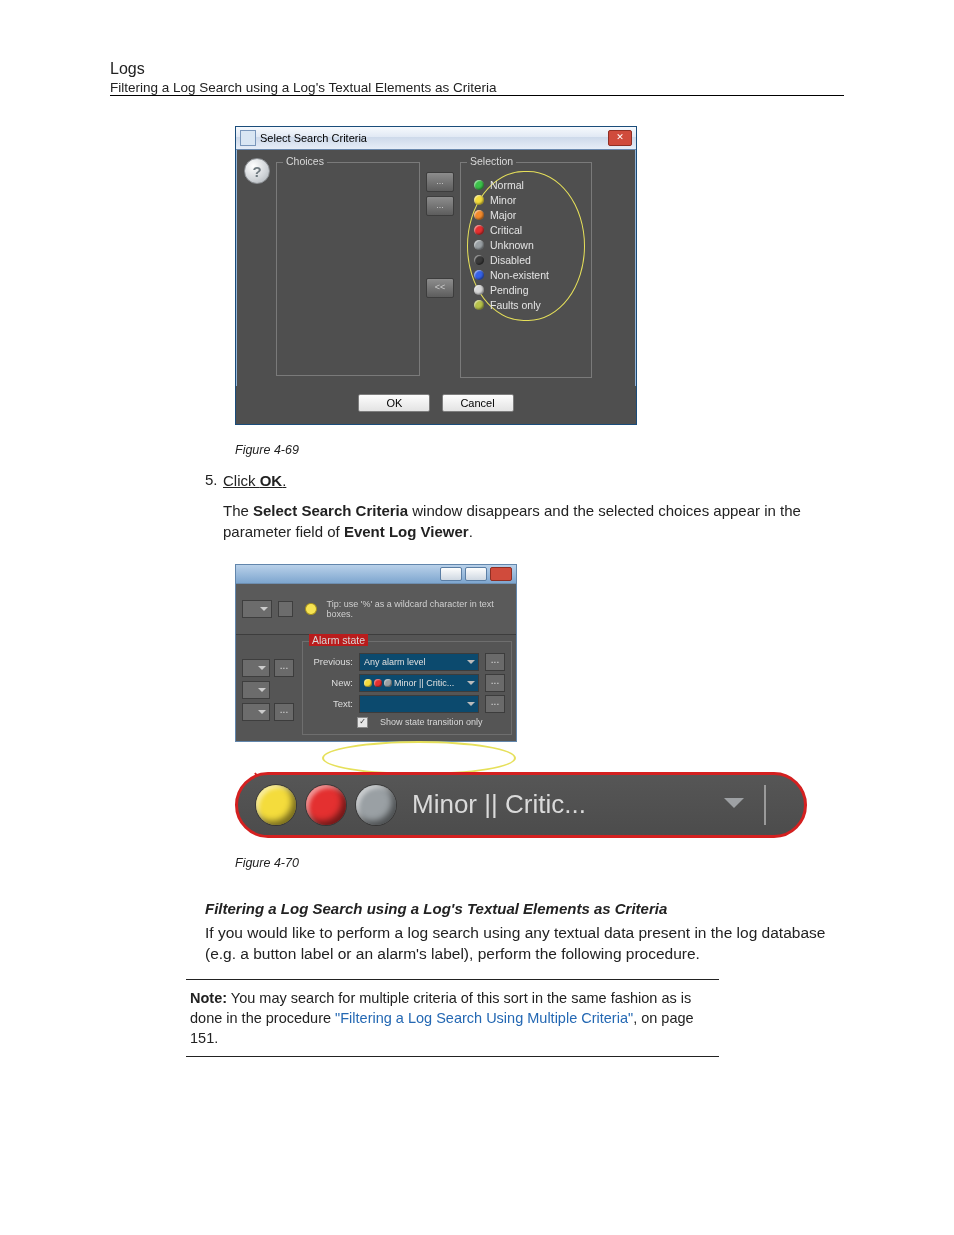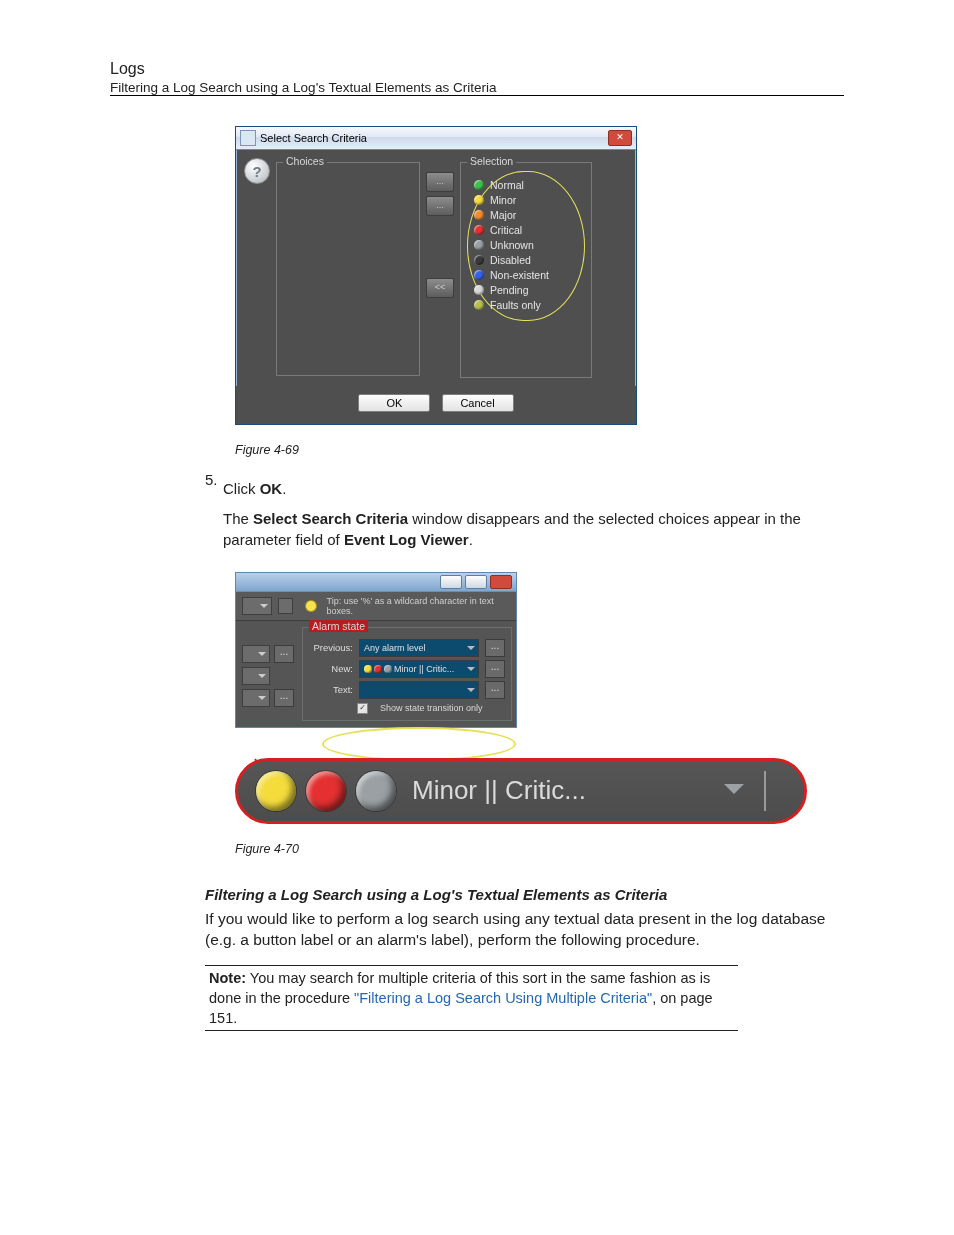--- a/index.html
+++ b/index.html
@@ -155,21 +155,21 @@
     color: #000;
     text-align: center;
   }
 
   
   .steps { margin-left: 95px; }
   .step-row { display: flex; }
   .step-num { width: 18px; flex-shrink: 0; font-size: 15px; }
   .step-body { flex: 1; font-size: 15px; line-height: 1.35; }
   .step-body p { margin: 0 0 10px 0; }
-  .step-body p:first-child { margin-top: 8px; }
+  .step-body p:first-child { margin-top: 0; text-decoration: underline; }
   .step-body b { font-weight: 700; }
   .sub-indent { margin-left: 18px; }
 
   
   .elv-wrap { margin-left: 125px; width: 525px; }
   .elv-outer { position: relative; }
   .elv-top { border: 1px solid #6286ac; }
   .elv-title {
     height: 18px;
     background: linear-gradient(#b9d1ea,#7ea6cf);
@@ -184,21 +184,21 @@
   .elv-winbtn.close { background: #d04b3c; border-color: #8f2f24; }
   .elv-dark {
     background: #555;
     color: #d8d8d8;
     font-family: Tahoma, Arial, sans-serif;
     font-size: 10px;
   }
   .elv-toolbar {
     border-top: 1px solid #6e8eb0;
     border-bottom: 1px solid #3d3d3d;
-    padding: 4px 6px;
+    padding: 15px 6px;
     display: flex; gap: 6px; align-items: center;
     background: #5a5a5a;
   }
   .elv-dd {
     height: 16px; width: 30px; background: #6c6c6c; border: 1px solid #3e3e3e;
     position: relative;
   }
   .elv-dd::after {
     content: ""; position: absolute; right: 3px; top: 6px;
     border: 4px solid transparent; border-top-color: #ccc;
@@ -294,25 +294,25 @@
     color: #222;
   }
   .body-para {
     margin: 0 0 14px 95px;
     font-size: 15.5px;
     line-height: 1.35;
   }
 
   
   .note-box {
-    margin: 14px 0 0 95px;
+    margin: 14px 0 0 76px;
     width: 525px;
     border-top: 1px solid #222;
     border-bottom: 1px solid #222;
-    padding: 2px 4px;
+    padding: 8px 4px;
     font-size: 14.5px;
     line-height: 1.4;
   }
   .note-box b { font-weight: 700; }
   .link { color: #2468b3; }
 
   .page-num {
     margin-top: 60px;
     font-size: 15px;
   }

